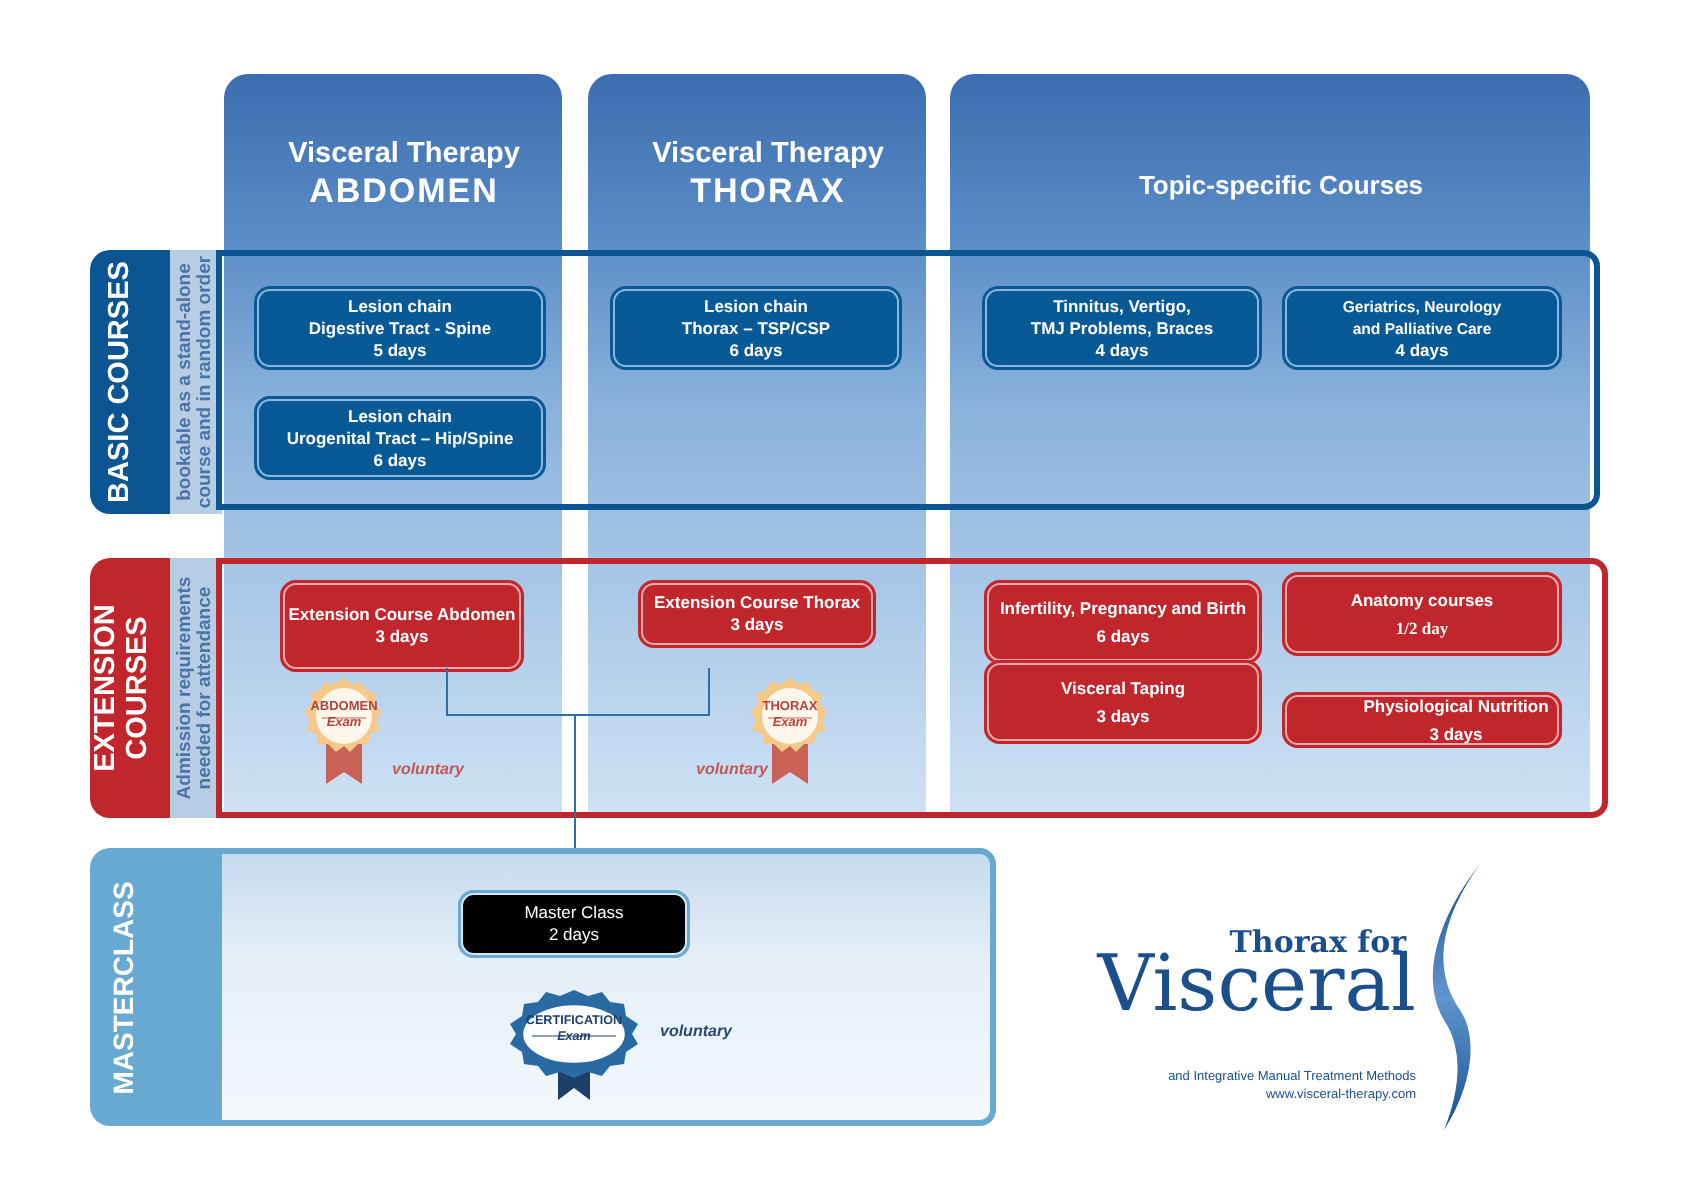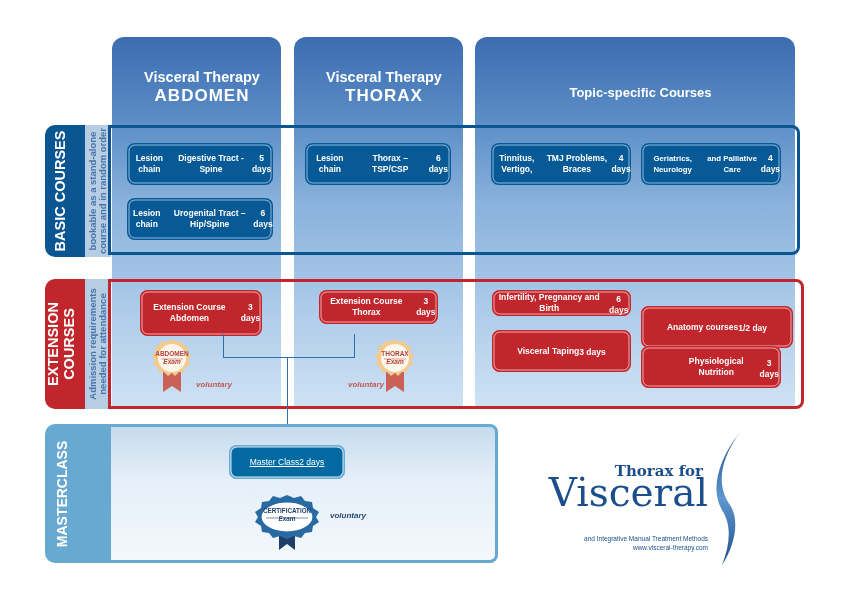--- a/index.html
+++ b/index.html
@@ -29,26 +29,26 @@
   .side-ext { top: 279px; height: 130px; background: #c0262b; }
   .side-master { top: 424px; height: 139px; background: #68a9d1; }
 
   .vlabel { position: absolute; transform: rotate(-90deg); transform-origin: center center; white-space: nowrap; text-align: center; color: #fff; font-weight: bold; }
   .strip { position: absolute; top: 0; bottom: 0; width: 26px; left: 40px; background: #b6cde3; }
   .strip-text { position: absolute; transform: rotate(-90deg); transform-origin: center; white-space: nowrap; color: #4a74a8; font-size: 9.5px; line-height: 10px; text-align: center; font-weight: bold; }
 
   
   .course {
     position: absolute; box-sizing: border-box; border-radius: 8px;
-    display: flex; flex-direction: row; align-items: center; justify-content: center;
+    display: flex; flex-direction: column; align-items: center; justify-content: center;
     text-align: center; color: #fff; font-weight: bold; font-size: 8.5px; line-height: 11px;
   }
   .course.blue { background: #075a96; box-shadow: inset 0 0 0 1.5px #075a96, inset 0 0 0 2.5px #8fb6da; }
   .course.red { background: #c0262b; box-shadow: inset 0 0 0 1.5px #c0262b, inset 0 0 0 2.5px #f0a9a8; }
-  .course.light { background: #0369a1; box-shadow: inset 0 0 0 1.5px #6aa9d2, inset 0 0 0 2.5px #d4e8f5; text-decoration: underline; }
+  .course.light { background: #000000; box-shadow: inset 0 0 0 1.5px #6aa9d2, inset 0 0 0 2.5px #d4e8f5; }
 
   
   .master-panel { position: absolute; left: 108px; top: 424px; width: 390px; height: 139px;
     border: 3px solid #68a9d1; border-radius: 0 8px 8px 0; box-sizing: border-box;
     background: linear-gradient(to bottom, #c6dbee 0%, #e5eff8 40%, #f3f8fc 100%); }
 
   .line { position: absolute; background: #2f6ea8; }
 
   .badge-label { position: absolute; font-size: 8px; font-style: italic; font-weight: bold; }
   .voluntary-red { color: #c05a54; }
@@ -128,33 +128,33 @@
 <div class="row-ext-frame"></div>
 
 <div class="course red" style="left:140px; top:290px; width:122px; height:46px;">
   <span>Extension Course Abdomen</span>
   <span>3 days</span>
 </div>
 <div class="course red" style="left:319px; top:290px; width:119px; height:34px;">
   <span>Extension Course Thorax</span>
   <span>3 days</span>
 </div>
-<div class="course red" style="left:492px; top:290px; width:139px; height:26px;">
+<div class="course red" style="left:492px; top:290px; width:139px; height:42px;">
   <span>Infertility, Pregnancy and Birth</span>
   <span style="margin-top:3px;">6 days</span>
 </div>
-<div class="course red" style="left:641px; top:306px; width:152px; height:42px;">
+<div class="course red" style="left:641px; top:286px; width:140px; height:42px;">
   <span>Anatomy courses</span>
-  <span style="margin-top:3px;">1/2 day</span>
+  <span style="margin-top:3px;font-family:Liberation Serif, serif;">1/2 day</span>
 </div>
 <div class="course red" style="left:492px; top:330px; width:139px; height:42px;">
   <span>Visceral Taping</span>
   <span style="margin-top:3px;">3 days</span>
 </div>
-<div class="course red" style="left:641px; top:346px; width:140px; height:42px;padding-left:34px;">
+<div class="course red" style="left:641px; top:346px; width:140px; height:28px;padding-left:34px;">
   <span>Physiological Nutrition</span>
   <span style="margin-top:3px;">3 days</span>
 </div>
 
 <div class="line" style="left:223px; top:334px; width:1px; height:23px;"></div>
 <div class="line" style="left:223px; top:357px; width:132px; height:1px;"></div>
 <div class="line" style="left:354px; top:334px; width:1px; height:24px;"></div>
 <div class="line" style="left:287px; top:357px; width:1px; height:72px;"></div>
 <div style="position:absolute; left:283px; top:428px; width:0; height:0; border-left:4px solid transparent; border-right:4px solid transparent; border-top:5px solid #2f6ea8;"></div>
 

